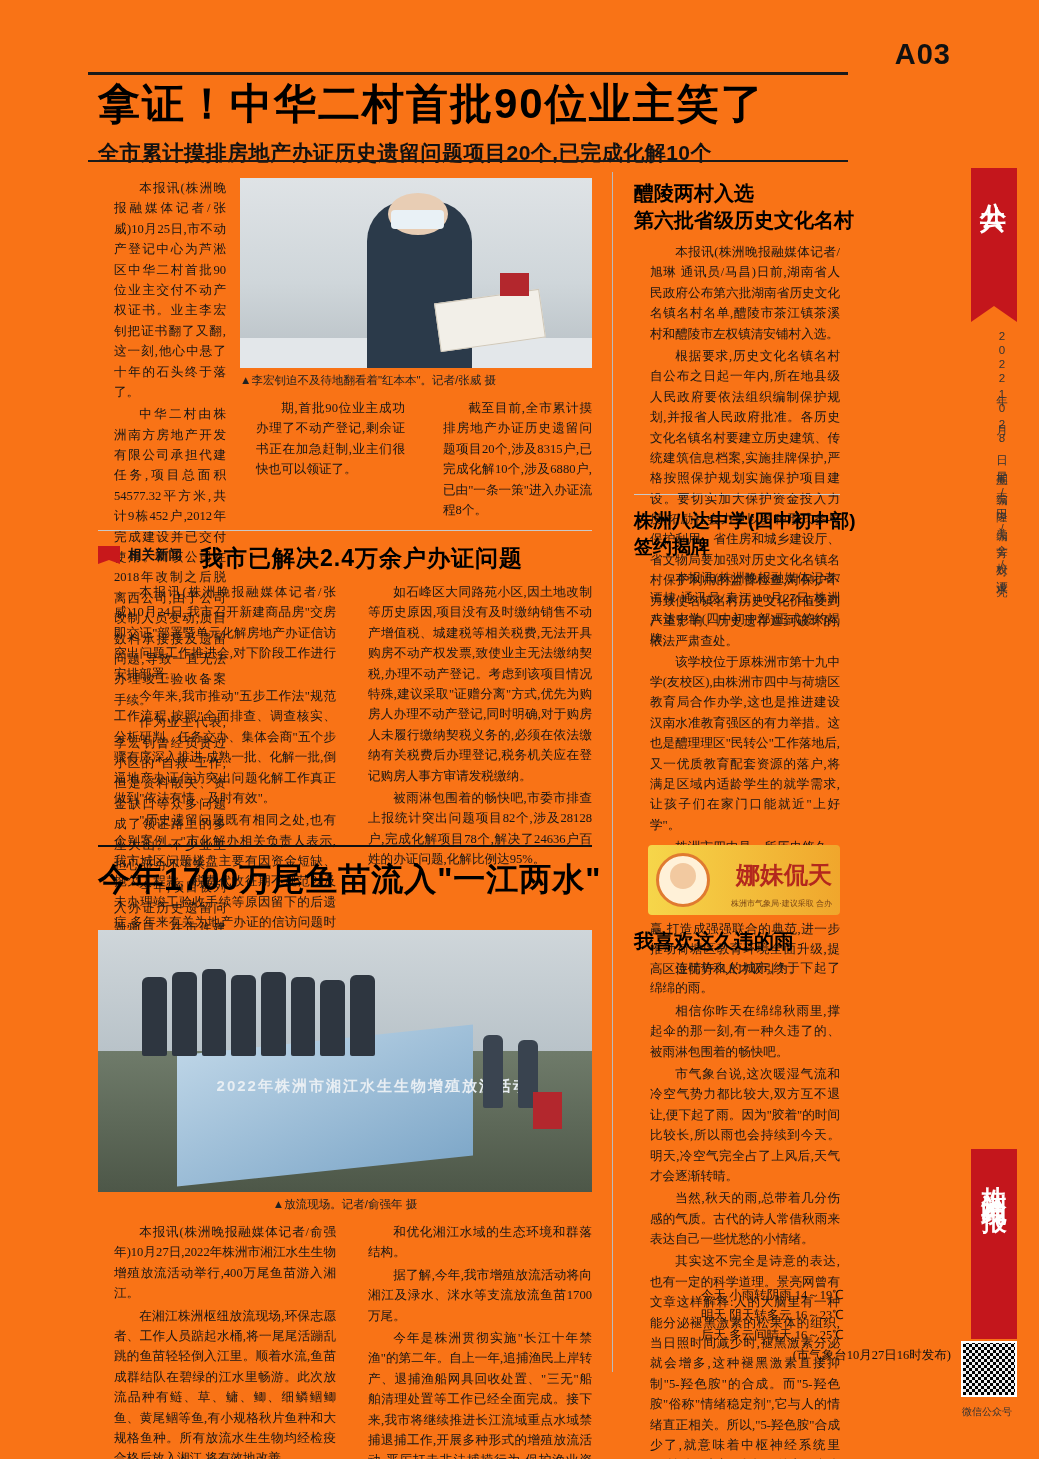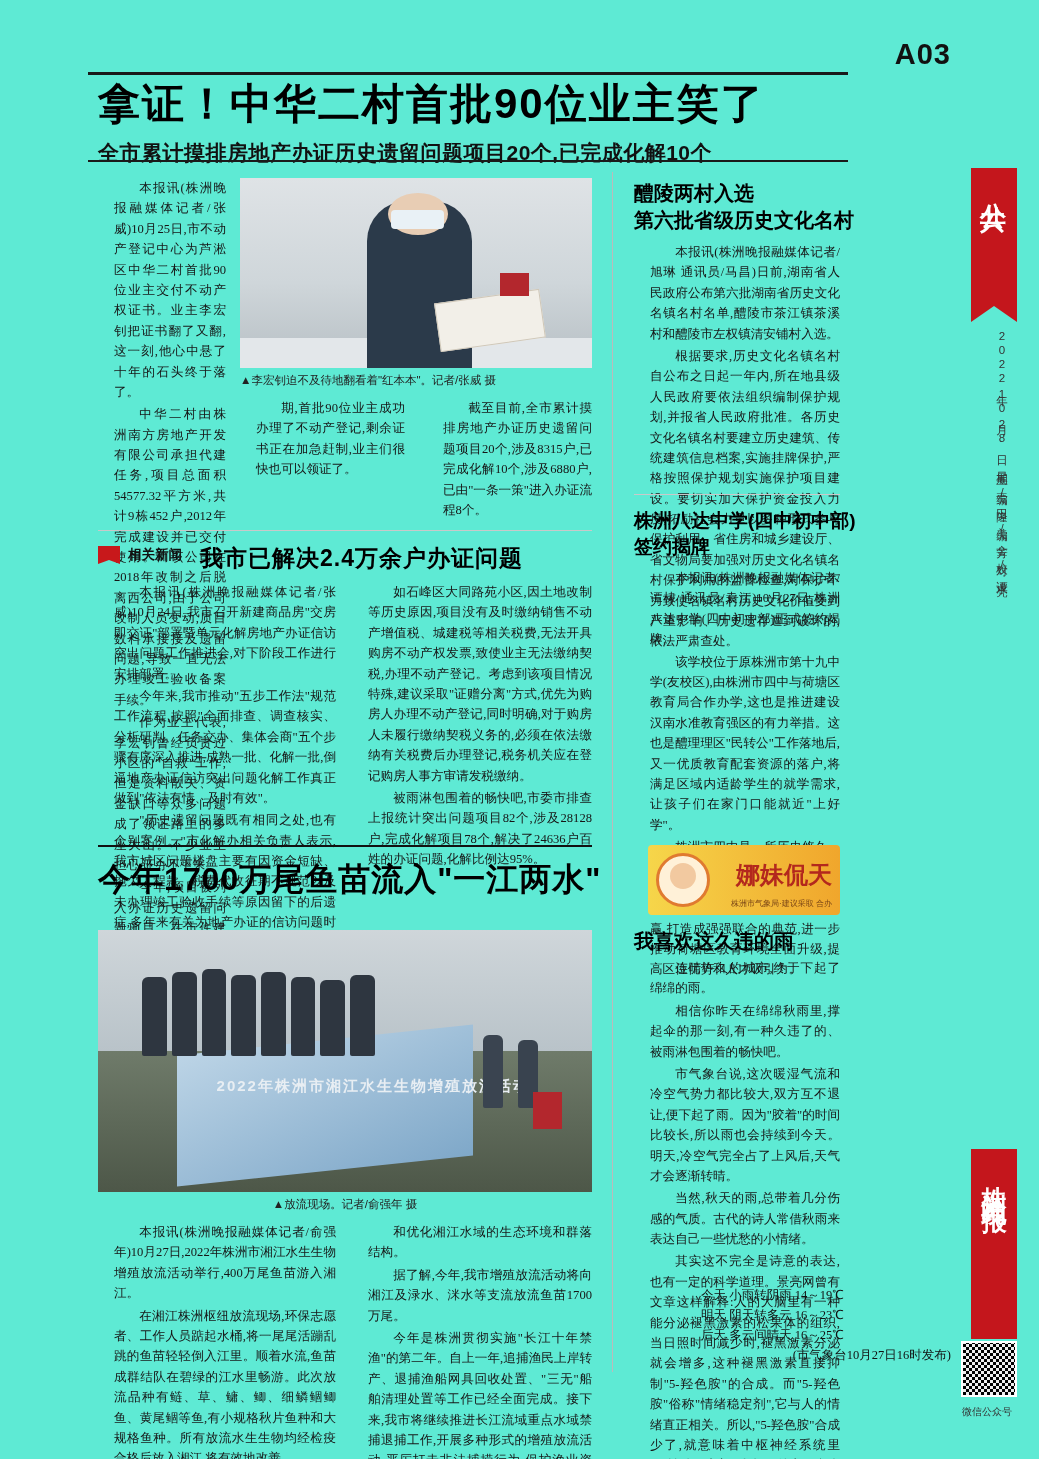--- a/index.html
+++ b/index.html
@@ -7,21 +7,21 @@
   body {
     width:1039px; height:1459px;
     background:#ffffff;
     font-family:"Liberation Serif", "DejaVu Serif", serif;
     color:#111;
     position:relative;
     overflow:hidden;
   }
   .page {
     position:absolute; left:0; top:0; width:1039px; height:1459px;
-    background:#5eead4;
+    background:#f97316;
   }
   
   .page-num {
     position:absolute; right:88px; top:38px;
     font-family:"Liberation Sans", sans-serif;
     font-size:29px; font-weight:bold; letter-spacing:1px; color:#111;
   }
   
   .top-rule {
     position:absolute; left:88px; top:72px; width:760px; height:3px; background:#1a1a1a;

